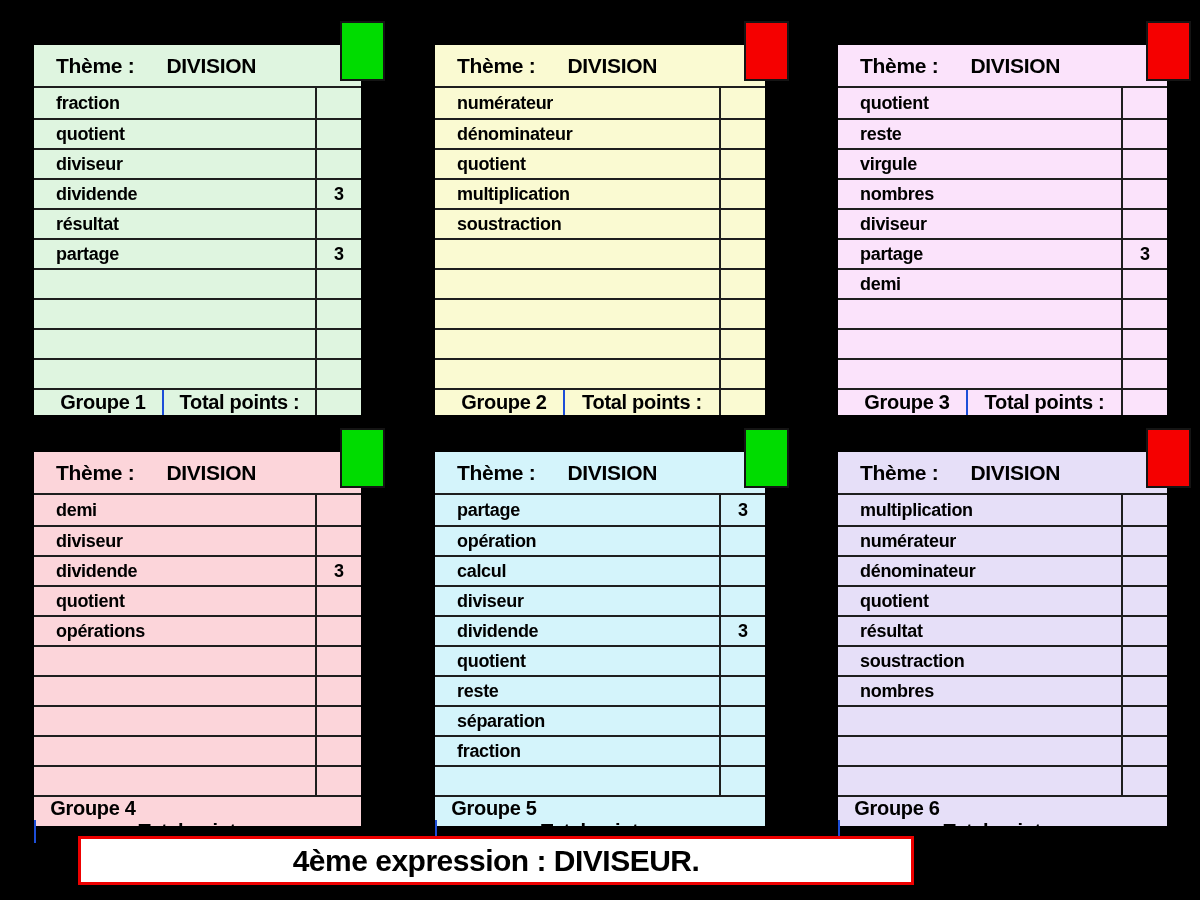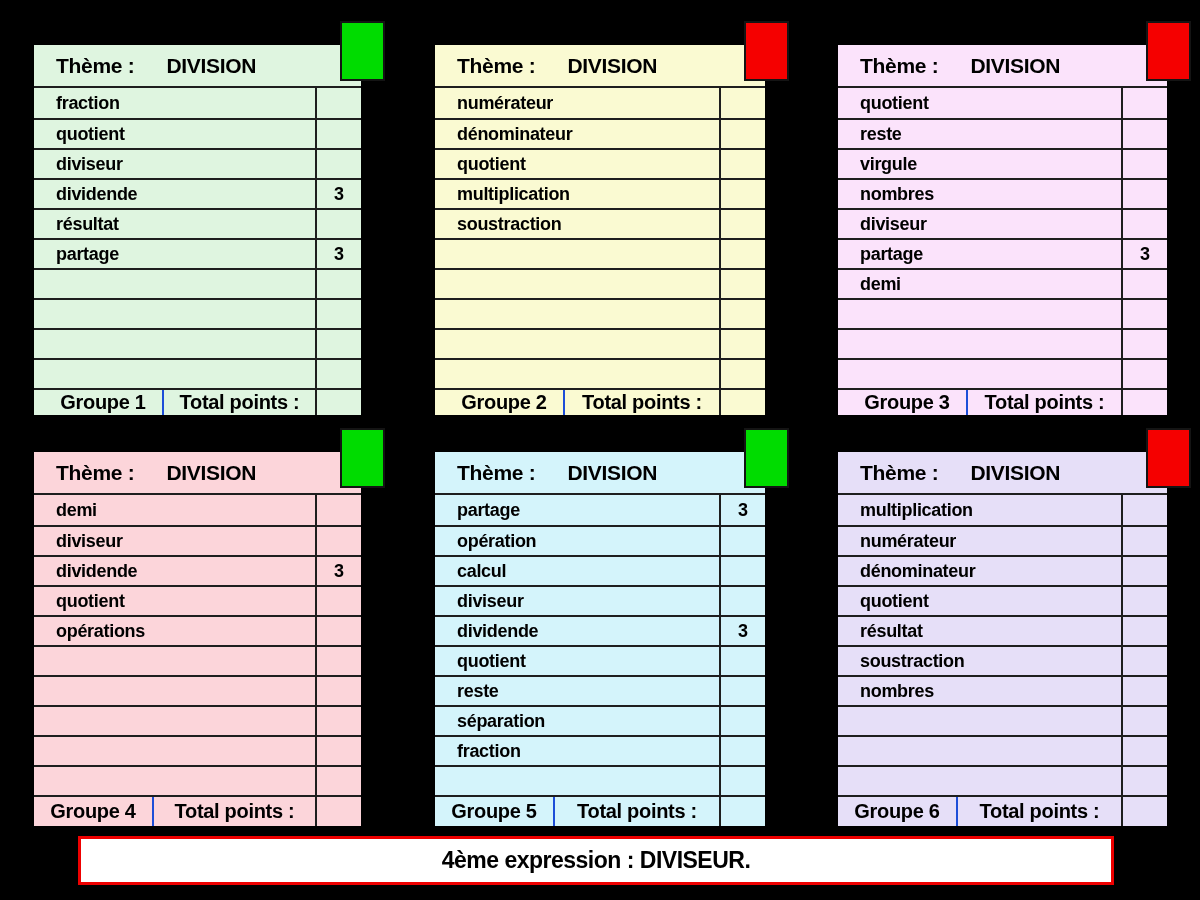--- a/index.html
+++ b/index.html
@@ -63,21 +63,21 @@
     justify-content: center;
     font-size: 18px;
   }
   .ftr {
     display: flex;
     align-items: stretch;
     border-top: 2px solid #1e1e1e;
     box-sizing: border-box;
   }
   .toprow .ftr { height: 27px; padding-left: 10px; }
-  .bottomrow .ftr { height: 31px; }
+  .bottomrow .ftr { height: 31px; flex-direction: column; }
   .ftr .grp {
     width: 118px;
     display: flex;
     align-items: center;
     justify-content: center;
     font-size: 20px;
     letter-spacing: -0.3px;
   }
   .ftr .tot {
     flex: 1;
@@ -89,29 +89,29 @@
     letter-spacing: -0.3px;
   }
   .ftr .value {
     width: 46px;
     border-left: 2px solid #1e1e1e;
   }
   .banner {
     position: absolute;
     left: 78px;
     top: 836px;
-    width: 1036px;
+    width: 836px;
     height: 49px;
     border: 3px solid #c4b5fd;
     background: #fff;
     box-sizing: border-box;
     display: flex;
     align-items: center;
     justify-content: center;
-    font-size: 23px;
+    font-size: 30px;
     letter-spacing: -0.5px;
   }
 </style>
 </head>
 <body style="background: rgb(0, 0, 0);">
 
 <div class="stage">
 
   <section class="card toprow" style="left: 34px; top: 45px; width: 327px; background: rgb(223, 245, 224);">
     <div class="square" style="background: rgb(0, 220, 0);"></div>

